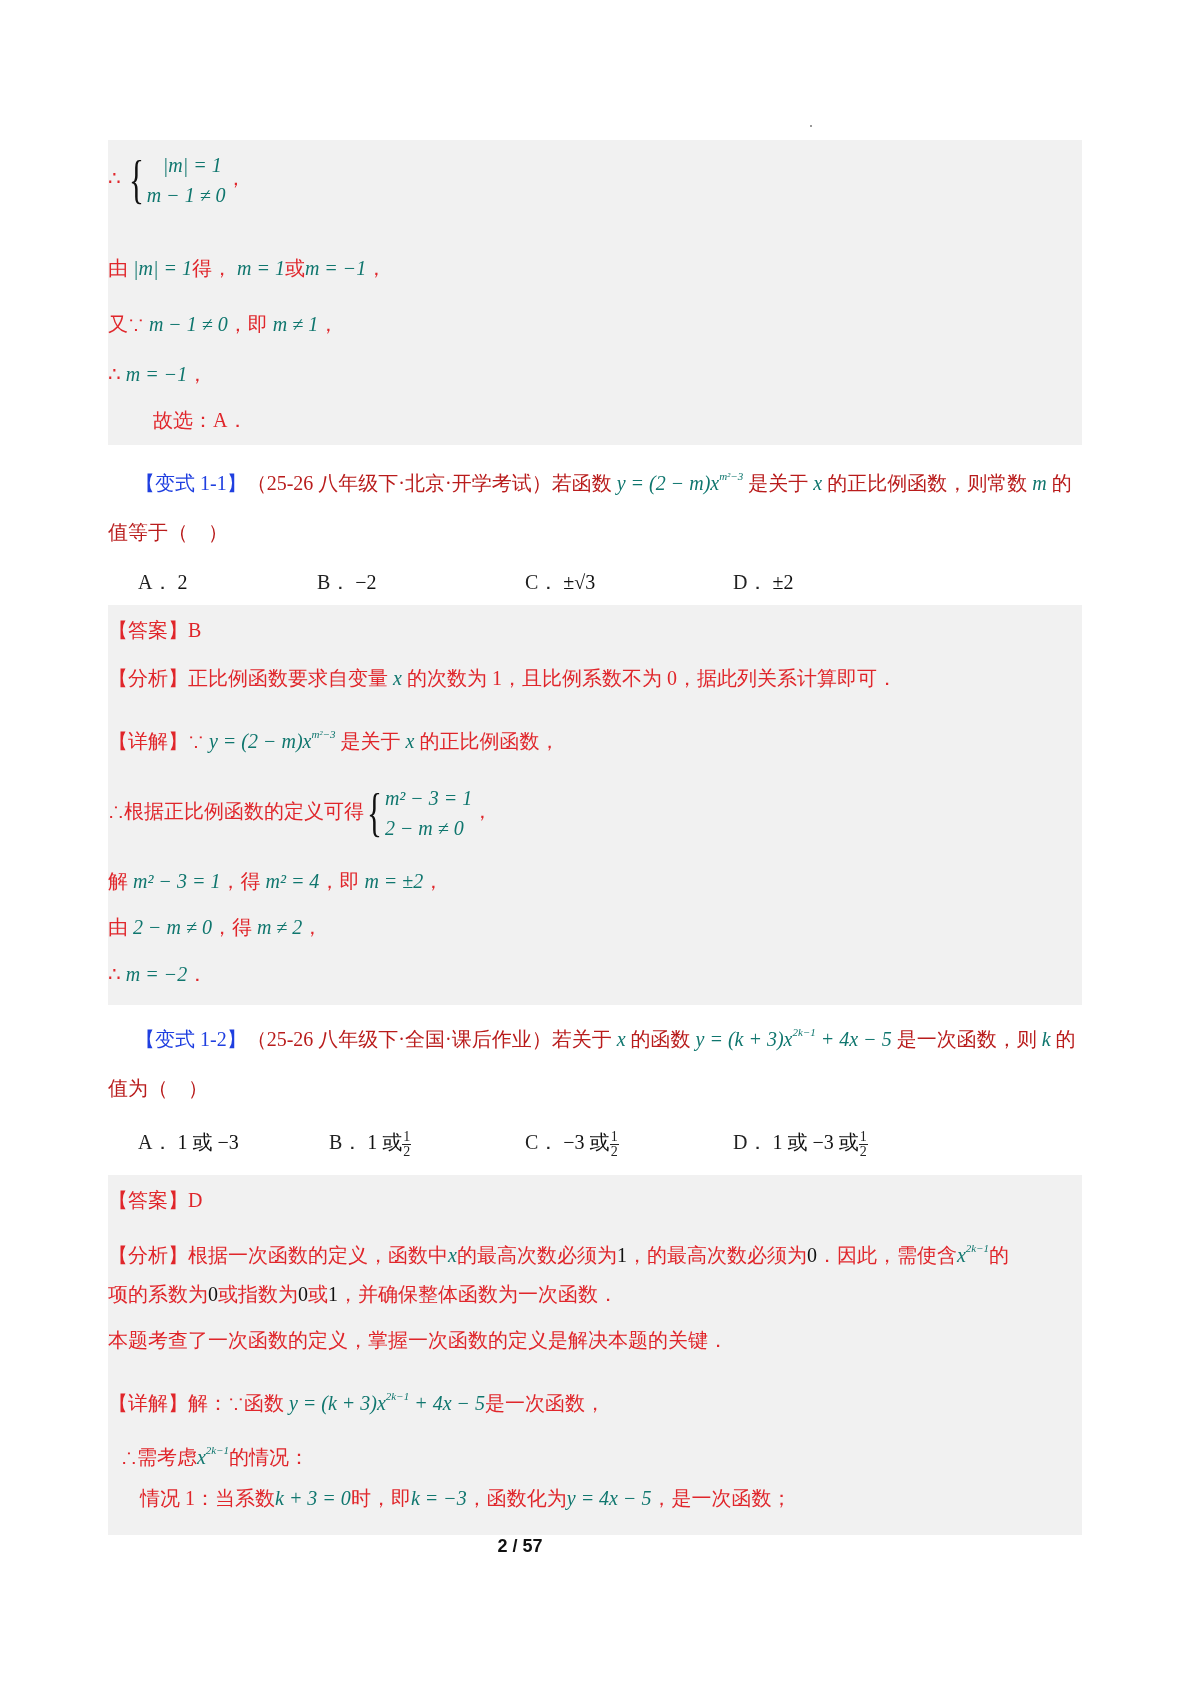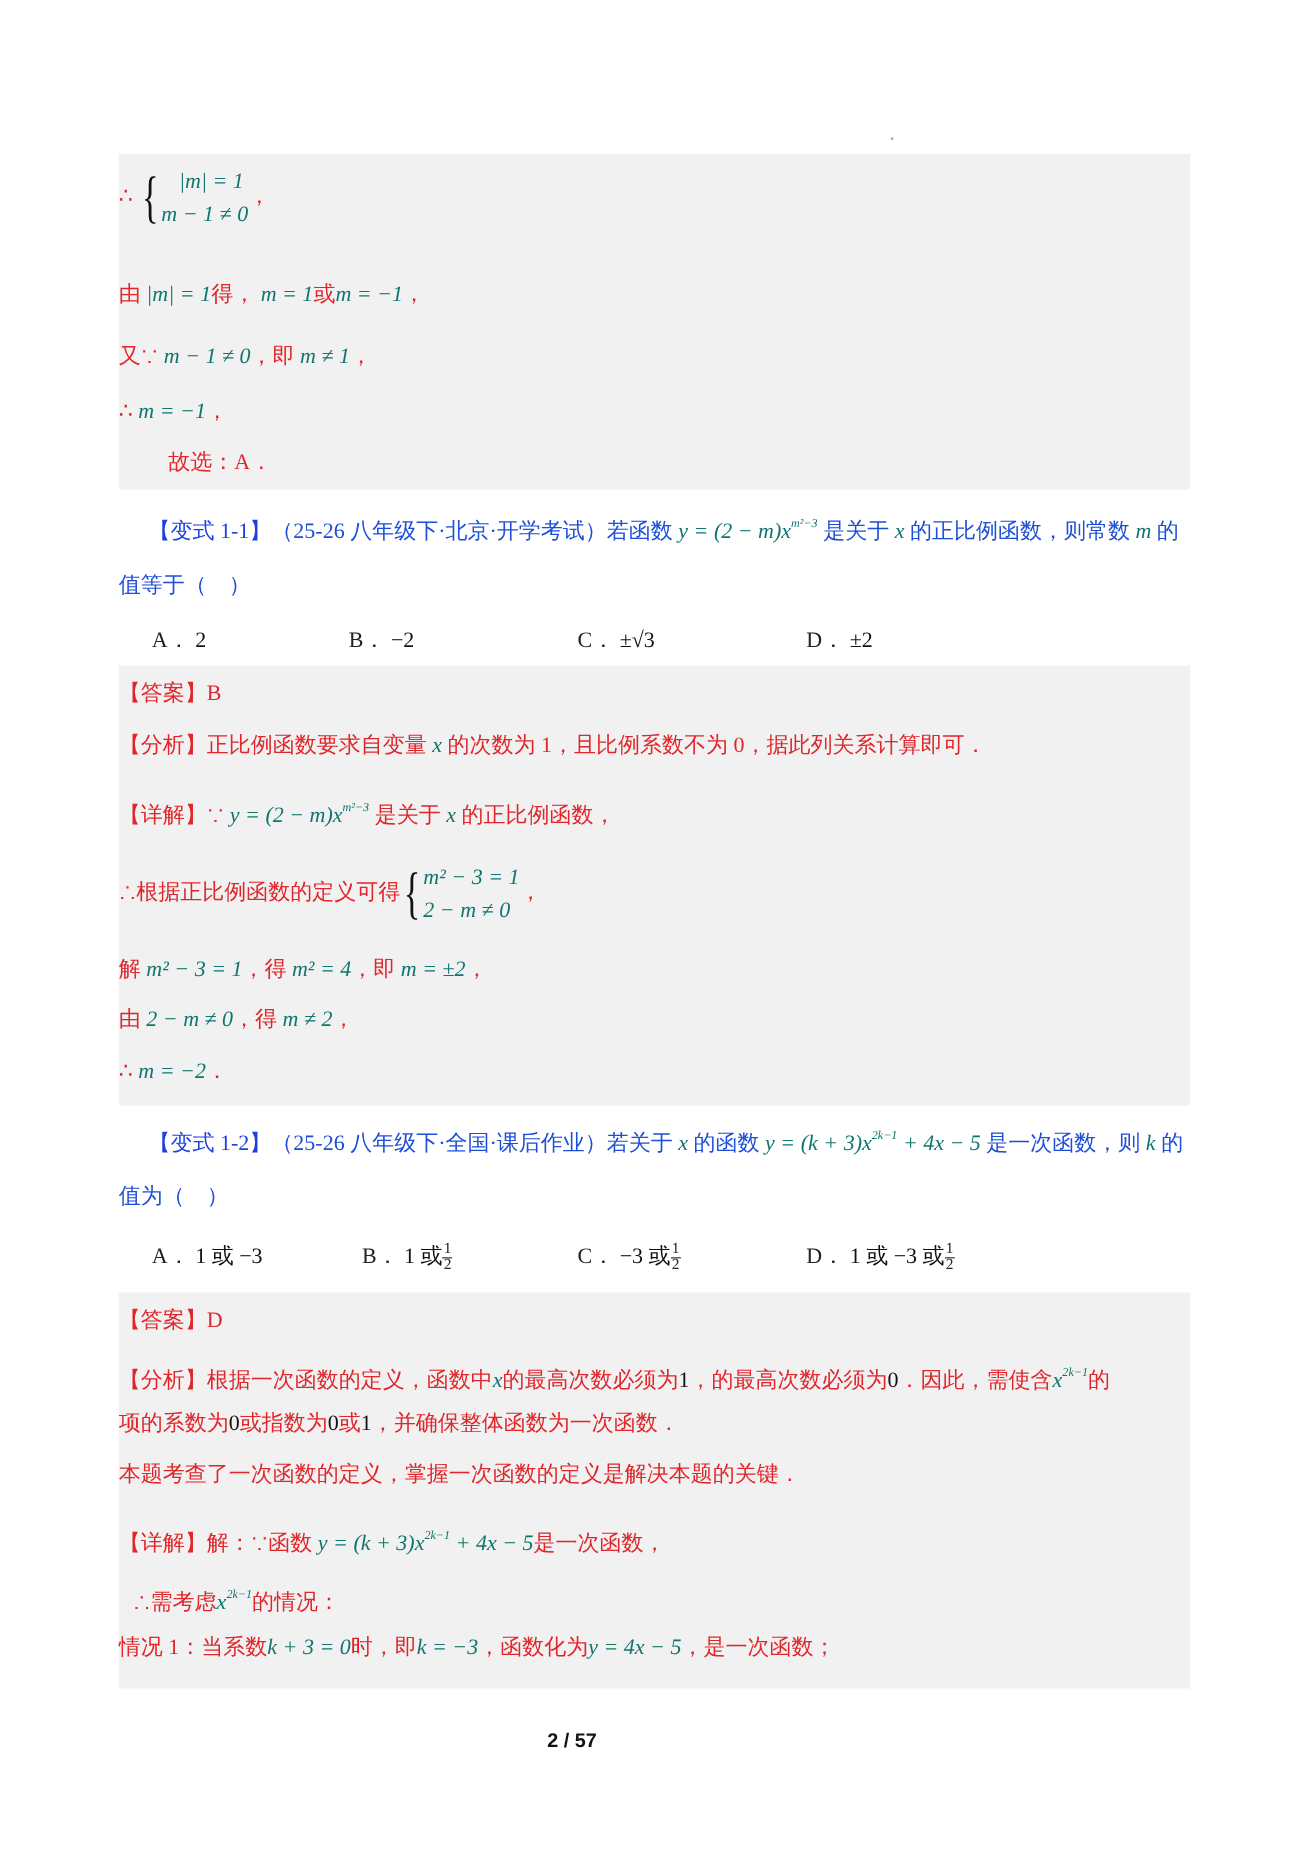--- a/index.html
+++ b/index.html
@@ -3,31 +3,31 @@
 <meta charset="utf-8">
 <style>
   html, body { margin:0; padding:0; background:#ffffff; }
   body { width:1190px; height:1683px; position:relative; overflow:hidden;
          font-family:"Liberation Serif","DejaVu Serif",serif; color:#222; }
   .dot { position:absolute; left:810px; top:125px; width:2px; height:2px; background:#999; }
   .block { position:absolute; left:108px; width:974px; background:#f1f1f1; }
   .line { position:absolute; left:108px; white-space:nowrap; font-size:20px; line-height:28px; }
   .red { color:#e0262b; }
   .blue { color:#1f3fe0; font-weight:normal;margin-left:27px; }
-  .blk { color:#1d4ed8; }
+  .blk { color:#b91c1c; }
   .m { font-style:italic; color:#0f766e; }
   .mn { color:#111; }
   sup { font-size:11px; vertical-align:10px; }
   .brace-sys { display:inline-flex; align-items:center; vertical-align:middle; }
   .brace { font-size:52px; line-height:52px; font-weight:100; color:#111; transform:scaleX(0.6); display:inline-block; margin:0 -2px; }
   .sys { display:inline-flex; flex-direction:column; line-height:30px; }
   .opt { position:absolute; white-space:nowrap; font-size:20px; line-height:28px; color:#222; }
   .frac { display:inline-flex; flex-direction:column; align-items:center; vertical-align:middle; font-size:14px; line-height:14px; }
   .frac .num { border-bottom:1px solid #222; padding:0 1px; }
-  .pager { position:absolute; top:1572px; left:0; width:1040px; text-align:center;
+  .pager { position:absolute; top:1536px; left:0; width:1040px; text-align:center;
            font-family:"Liberation Sans","DejaVu Sans",sans-serif; font-weight:bold; font-size:18px; color:#111; }
 </style>
 </head>
 <body>
 
 <div class="dot"></div>
 
 <div class="block" style="top:140px;height:305px;"></div>
 
 <div class="line" style="top:150px;">
@@ -167,17 +167,17 @@
 
 <div class="line red" style="top:1382px;">
   <span>【详解】</span><span>解：∵函数</span>
   <span class="m">y = (k + 3)x</span><sup class="m">2k−1</sup><span class="m"> + 4x − 5</span><span>是一次函数，</span>
 </div>
 
 <div class="line red" style="top:1436px;margin-left:13px;">
   <span>∴需考虑</span><span class="m">x</span><sup class="m">2k−1</sup><span>的情况：</span>
 </div>
 
-<div class="line red" style="top:1484px;">
+<div class="line red" style="top:1484px;margin-left:32px;">
   <span>情况 1：当系数</span><span class="m">k + 3 = 0</span><span>时，即</span><span class="m">k = −3</span><span>，函数化为</span><span class="m">y = 4x − 5</span><span>，是一次函数；</span>
 </div>
 
 <div class="pager">2 / 57</div>
 
 </body></html>

